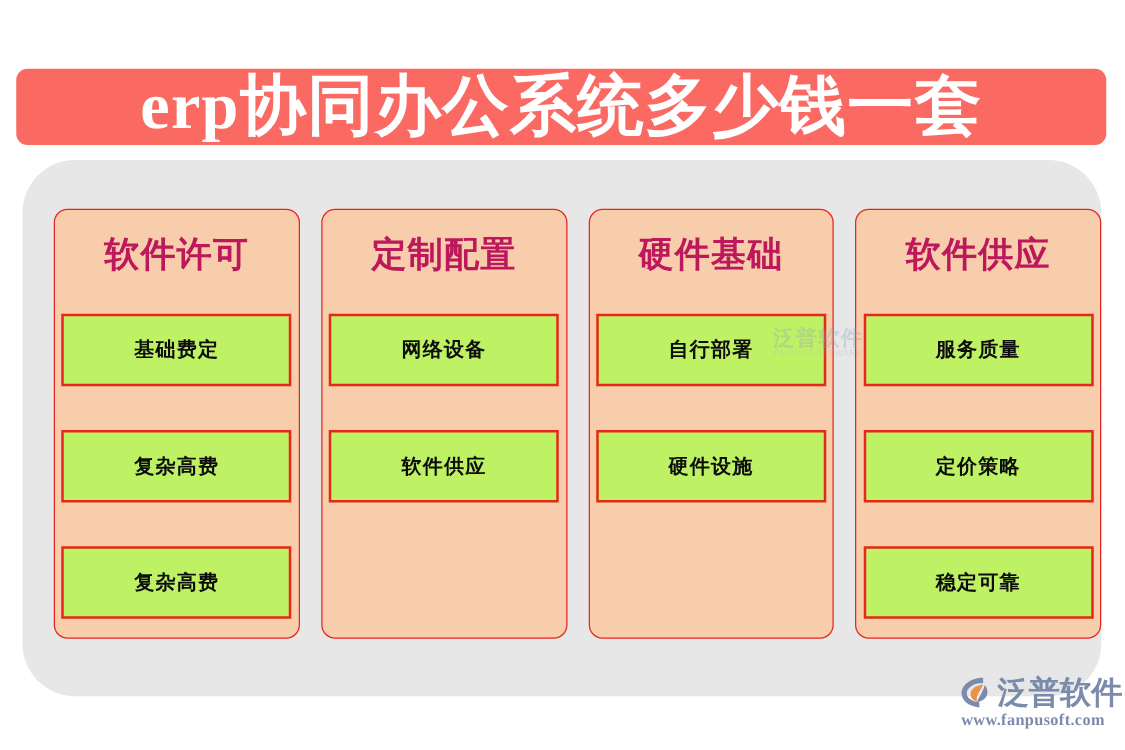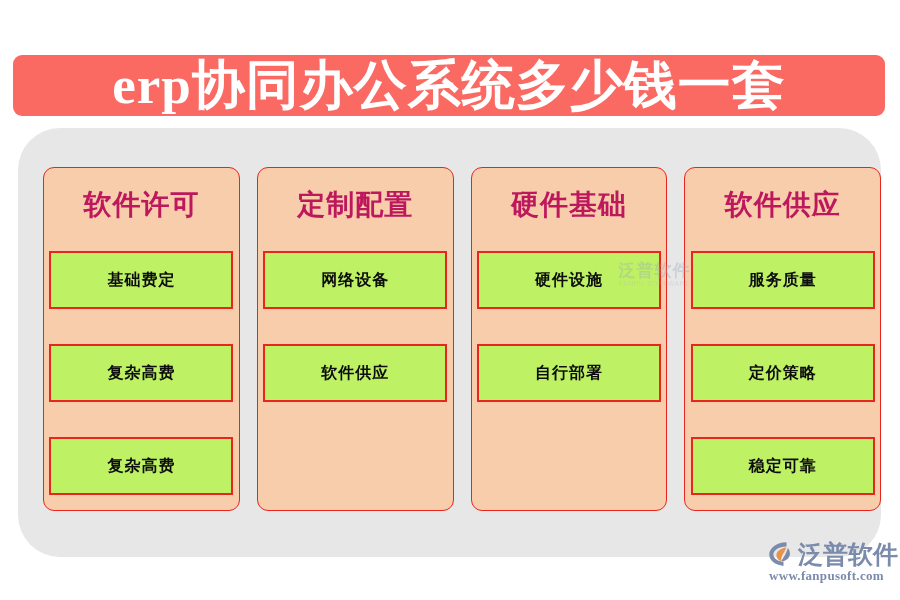--- a/index.html
+++ b/index.html
@@ -195,22 +195,22 @@
     <div class="column-header">定制配置</div>
     <div class="column-items">
       <div class="item-box">网络设备</div>
       <div class="item-box">软件供应</div>
     </div>
   </div>
 
   <div class="column">
     <div class="column-header">硬件基础</div>
     <div class="column-items">
+      <div class="item-box">自行部署</div>
       <div class="item-box">硬件设施</div>
-      <div class="item-box">自行部署</div>
     </div>
   </div>
 
   <div class="column">
     <div class="column-header">软件供应</div>
     <div class="column-items">
       <div class="item-box">服务质量</div>
       <div class="item-box">定价策略</div>
       <div class="item-box">稳定可靠</div>
     </div>

